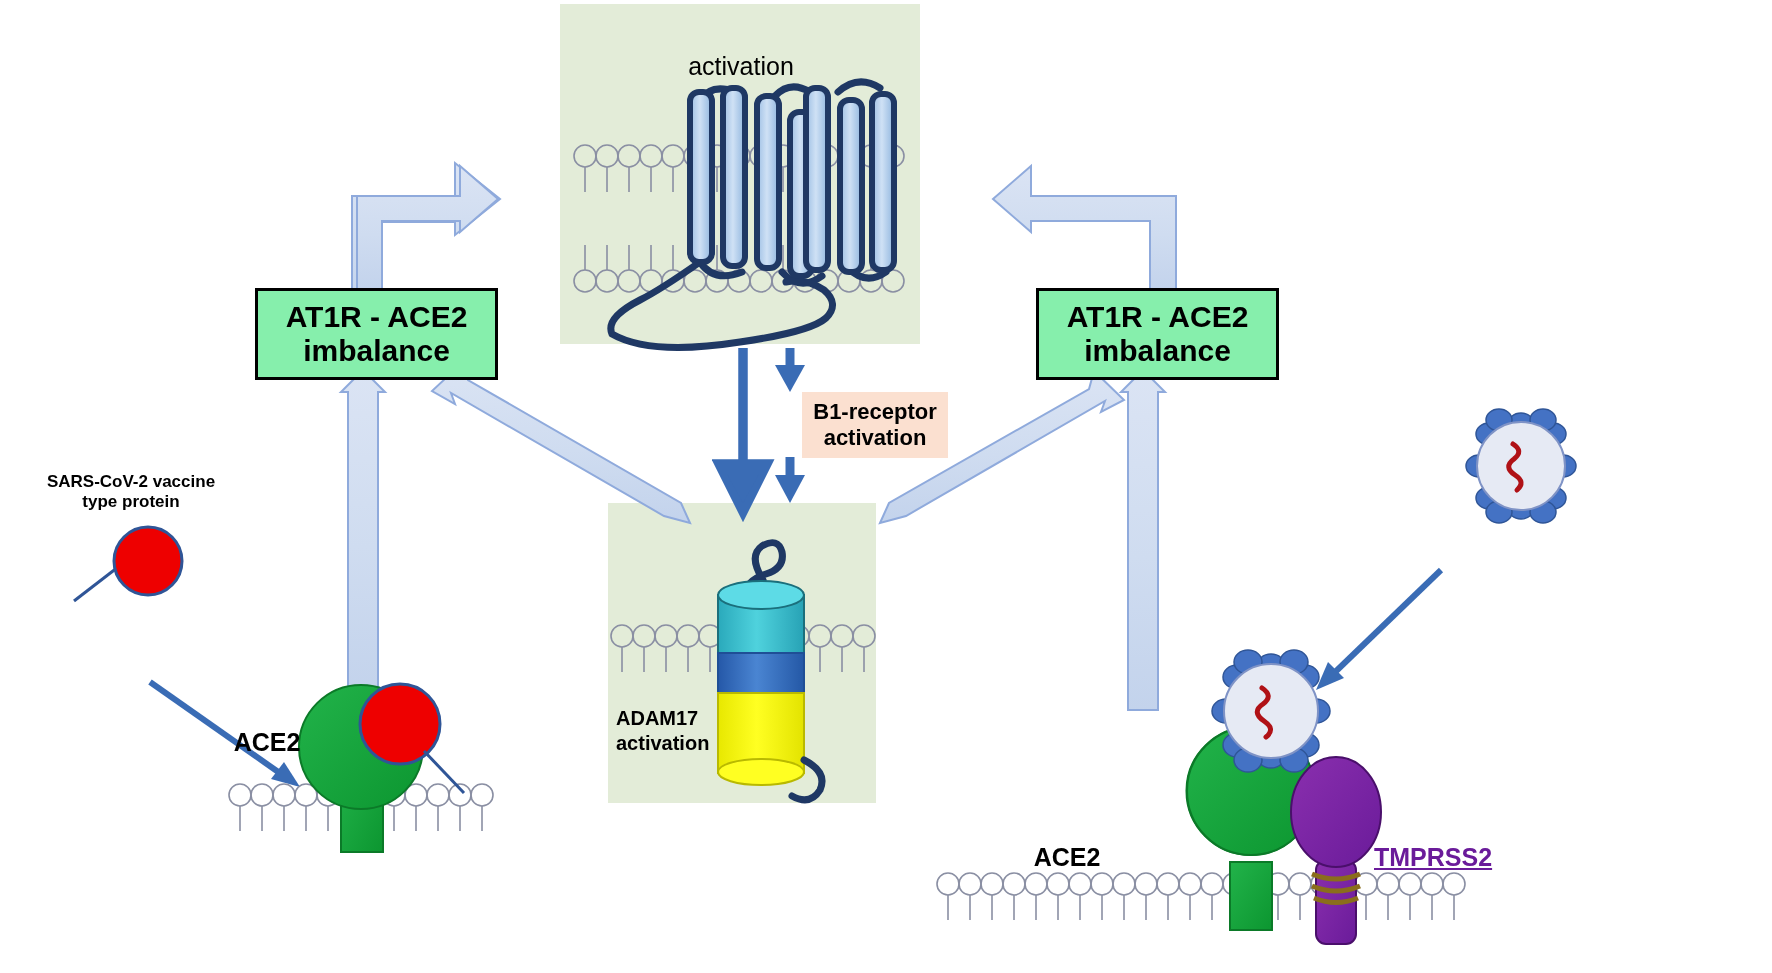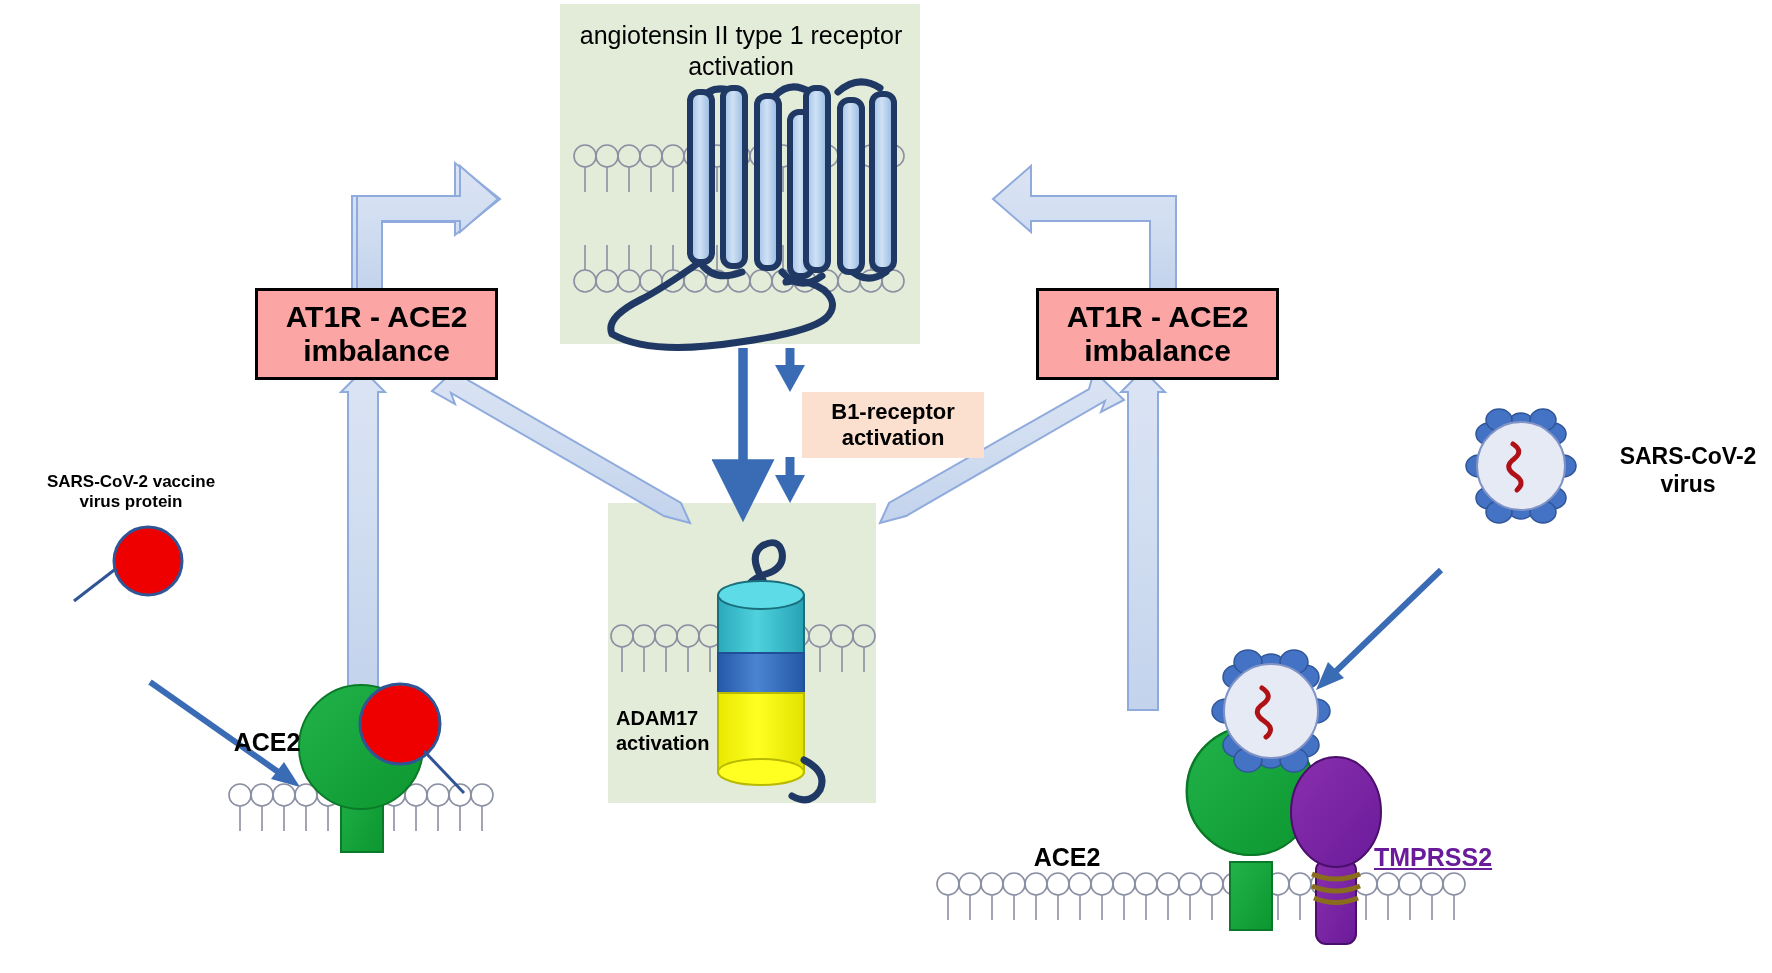--- a/index.html
+++ b/index.html
@@ -2,21 +2,21 @@
 <html><head>
 <meta charset="utf-8">
 <style>
   html,body{margin:0;padding:0;background:#ffffff;}
   body{width:1772px;height:973px;position:relative;overflow:hidden;
        font-family:"Liberation Sans", sans-serif;}
   .stage{position:absolute;left:0;top:0;width:1772px;height:973px;}
   svg.layer{position:absolute;left:0;top:0;width:1772px;height:973px;}
 
   .panel{position:absolute;background:#e3ecd8;}
-  .ybox{position:absolute;background:#fca5a5;border:3px solid #000000;
+  .ybox{position:absolute;background:#86efac;border:3px solid #000000;
         display:flex;align-items:center;justify-content:center;text-align:center;
         font-weight:bold;color:#000;line-height:1.15;}
   .pbox{position:absolute;background:#fbe0d0;
         display:flex;align-items:center;justify-content:center;text-align:center;
         font-weight:bold;color:#000;line-height:1.2;}
   .lbl{position:absolute;font-weight:bold;text-align:center;line-height:1.2;color:#000;}
   .lbl.green{color:#000000;}
   .lbl.purple{color:#6a1b9a;text-decoration:underline;}
   .cap{position:absolute;text-align:center;line-height:1.25;color:#000;}
 </style>
@@ -423,30 +423,30 @@
         <ellipse cx="1294" cy="662" rx="14" ry="12"></ellipse>
         <ellipse cx="1248" cy="760" rx="14" ry="12"></ellipse>
         <ellipse cx="1294" cy="760" rx="14" ry="12"></ellipse>
       </g>
       <circle cx="1271" cy="711" r="47" fill="#e6eaf4" stroke="#7f93c6" stroke-width="2"></circle>
       <path d="M1262,688 q12,8 1,16 q-12,8 1,17 q12,8 2,16" fill="none" stroke="#b01116" stroke-width="5" stroke-linecap="round"></path>
     </g>
   </svg>
 
   <div class="cap" style="left:566px;top:20px;width:350px;font-size:25px;">
-    <span>angiotensin II type 1 receptor</span><br>
+    <br>
     <span>activation</span>
   </div>
 
   <div class="cap" style="left:616px;top:706px;width:200px;font-size:20px;font-weight:bold;text-align:left;">
     <span>ADAM17</span><br>
     <span>activation</span>
   </div>
 
-  <div class="pbox" style="left:802px;top:392px;width:182px;height:66px;font-size:22px;">
+  <div class="pbox" style="left:802px;top:392px;width:146px;height:66px;font-size:22px;">
     <div>
       <span>B1-receptor</span><br>
       <span>activation</span>
     </div>
   </div>
 
   <div class="ybox" style="left:255px;top:288px;width:237px;height:86px;font-size:30px;">
     <div>
       <span>AT1R  -  ACE2</span><br>
       <span>imbalance</span>
@@ -455,27 +455,23 @@
 
   <div class="ybox" style="left:1036px;top:288px;width:237px;height:86px;font-size:30px;">
     <div>
       <span>AT1R  -  ACE2</span><br>
       <span>imbalance</span>
     </div>
   </div>
 
   <div class="lbl" style="left:6px;top:448px;width:250px;font-size:17px;margin-top:24px;">
     <span>SARS-CoV-2 vaccine</span><br>
-    <span>virus protein</span>
-  </div>
-
-  <div class="lbl" style="left:1604px;top:443px;width:168px;font-size:23px;">
-    <span>SARS-CoV-2</span><br>
-    <span>virus</span>
-  </div>
+    <span>type protein</span>
+  </div>
+
 
   <div class="lbl green" style="left:222px;top:727px;width:90px;font-size:25px;">
     <span>ACE2</span>
   </div>
 
   <div class="lbl green" style="left:1022px;top:842px;width:90px;font-size:25px;">
     <span>ACE2</span>
   </div>
 
   <div class="lbl purple" style="left:1374px;top:842px;width:170px;font-size:25px;text-align:left;">

